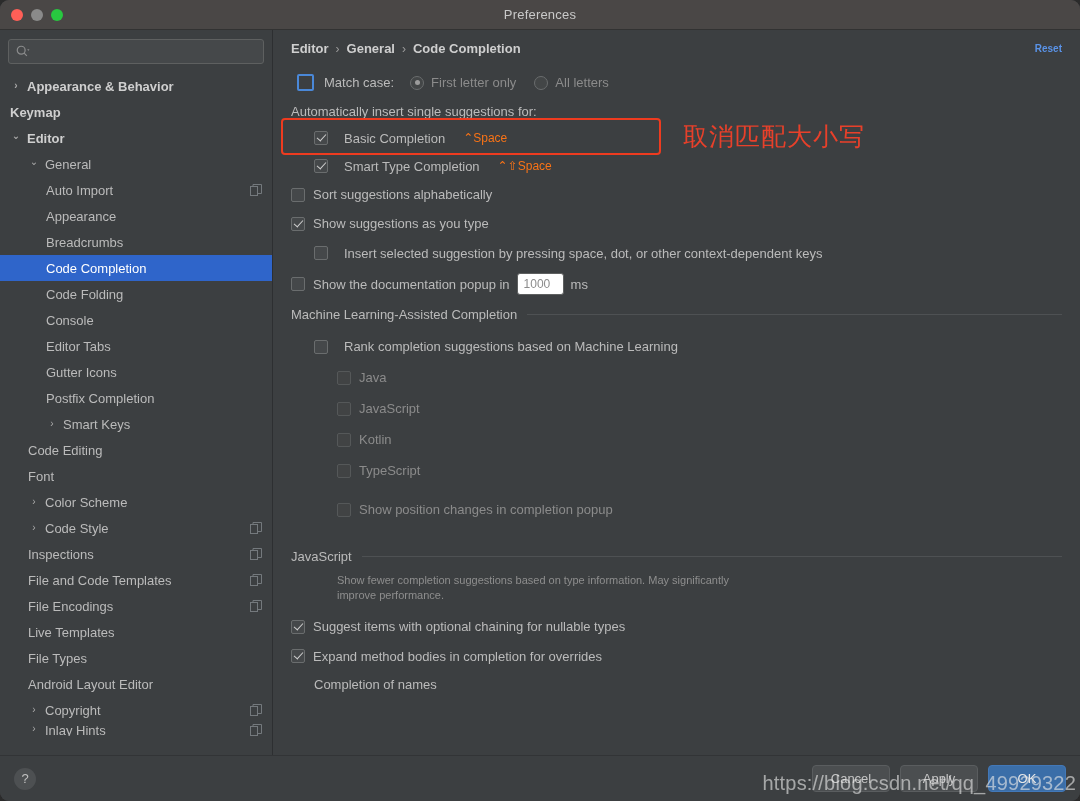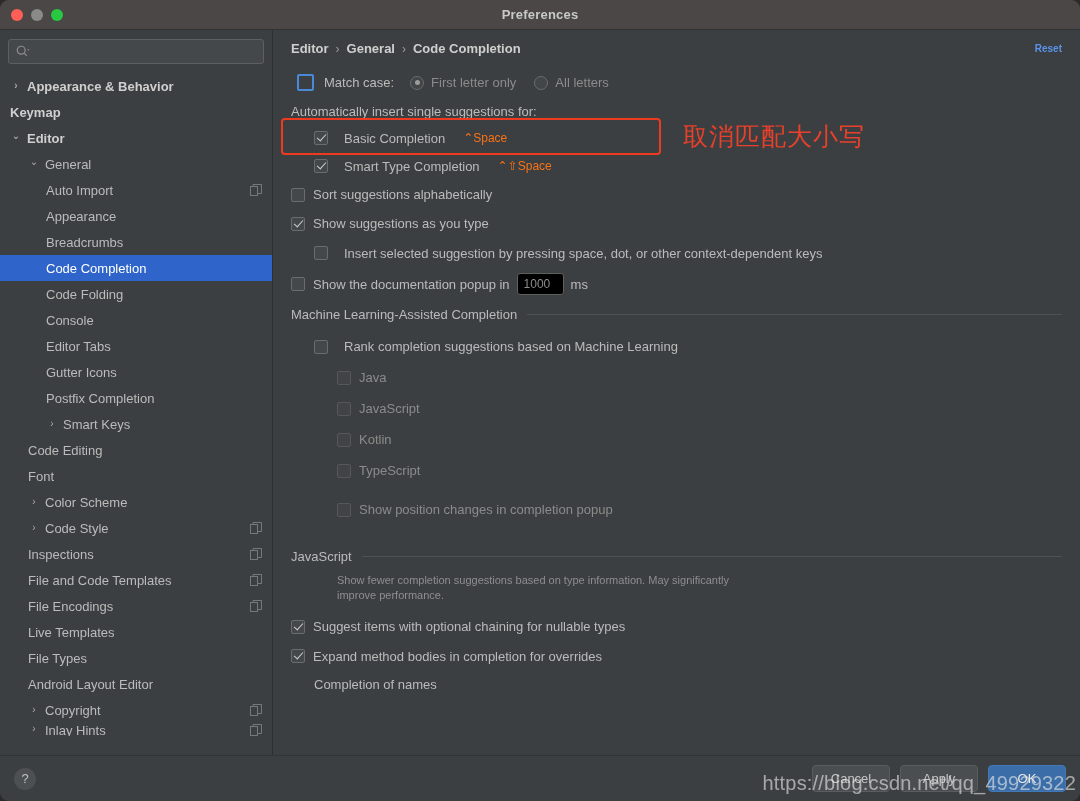--- a/index.html
+++ b/index.html
@@ -26,21 +26,21 @@
     position: relative;
     border-bottom: 1px solid #323232;
   }
   .traffic { display: flex; gap: 8px; padding-left: 11px; align-items: center; }
   .dot { width: 12px; height: 12px; border-radius: 50%; display:block; }
   .dot.red    { background: #ff5f57; }
   .dot.yellow { background: #8a8a8a; }
   .dot.green  { background: #28c840; }
   .title-text {
     position: absolute; left: 0; right: 0; text-align: center;
-    font-size: 13px; font-weight: bold; color: #c9c9c9;
+    font-size: 13px; font-weight: normal; color: #c9c9c9;
     letter-spacing: .2px;
     pointer-events: none;
   }
 
   
   .body { flex: 1; display: flex; min-height: 0; }
 
   
   .sidebar {
     width: 273px; min-width: 273px;
@@ -153,21 +153,21 @@
   .rb.selected::after {
     content: ""; position: absolute; left: 3.5px; top: 3.5px;
     width: 5px; height: 5px; border-radius: 50%; background: #9c9c9c;
   }
 
   .indent1 { margin-left: 23px; gap: 8px; }
   .indent2 { margin-left: 46px; }
 
   .num-field {
     width: 47px; height: 22px;
-    background: #000000; border: 1px solid #5e6060; border-radius: 3px;
+    background: #ffffff; border: 1px solid #5e6060; border-radius: 3px;
     color: #8c8c8c; font-size: 12px; font-family: inherit;
     padding: 0 6px; margin: 0 7px; outline: none;
   }
 
   .section {
     display: flex; align-items: center; gap: 10px;
     margin: 14px 0 8px 0;
   }
   .section-title { font-size: 13px; color: #bbbbbb; white-space: nowrap; }
   .section-line { flex: 1; height: 1px; background: #4e5153; }

